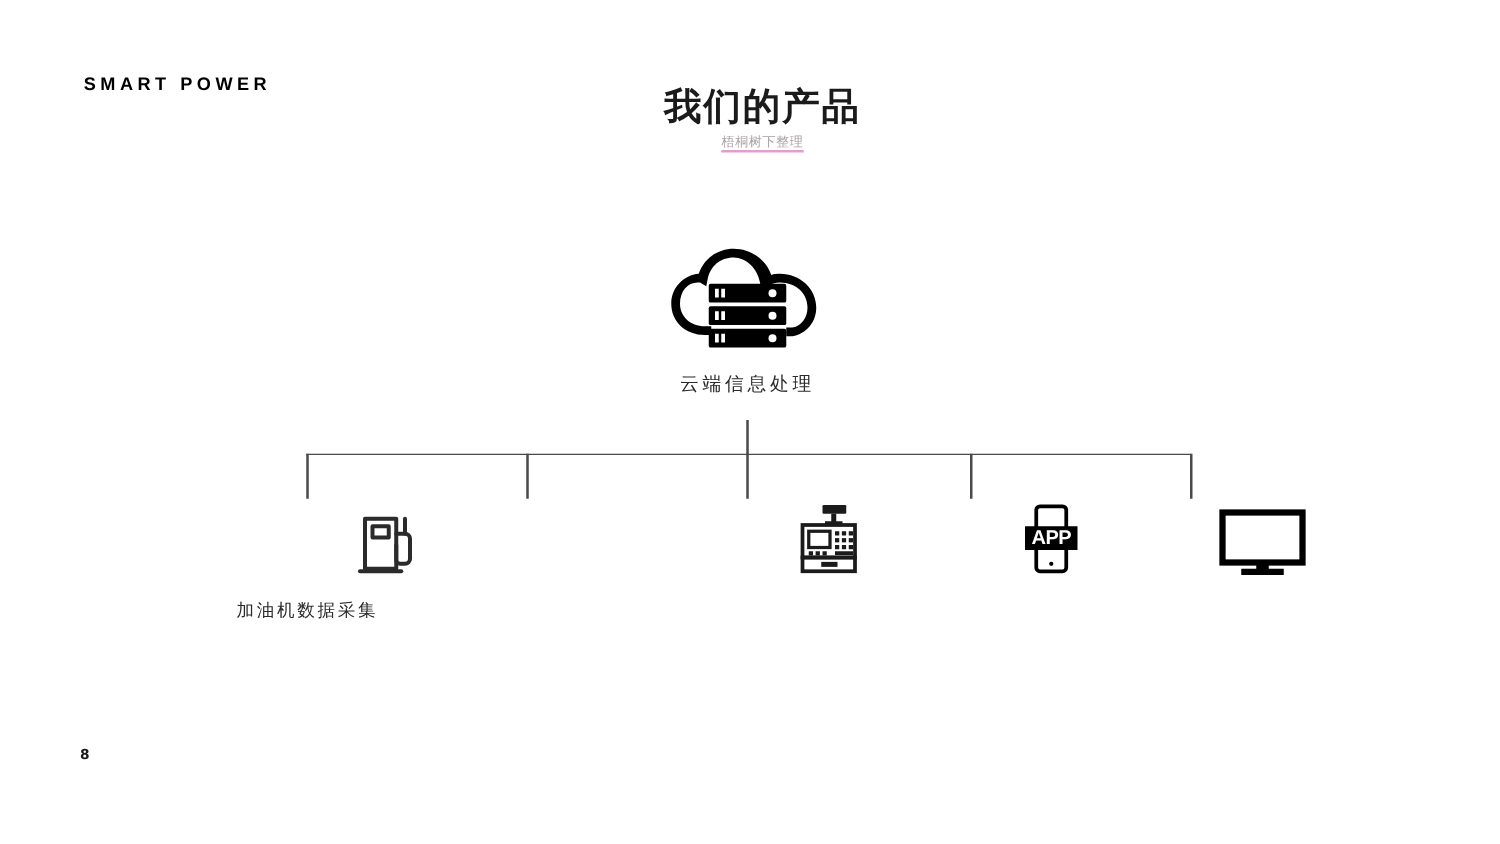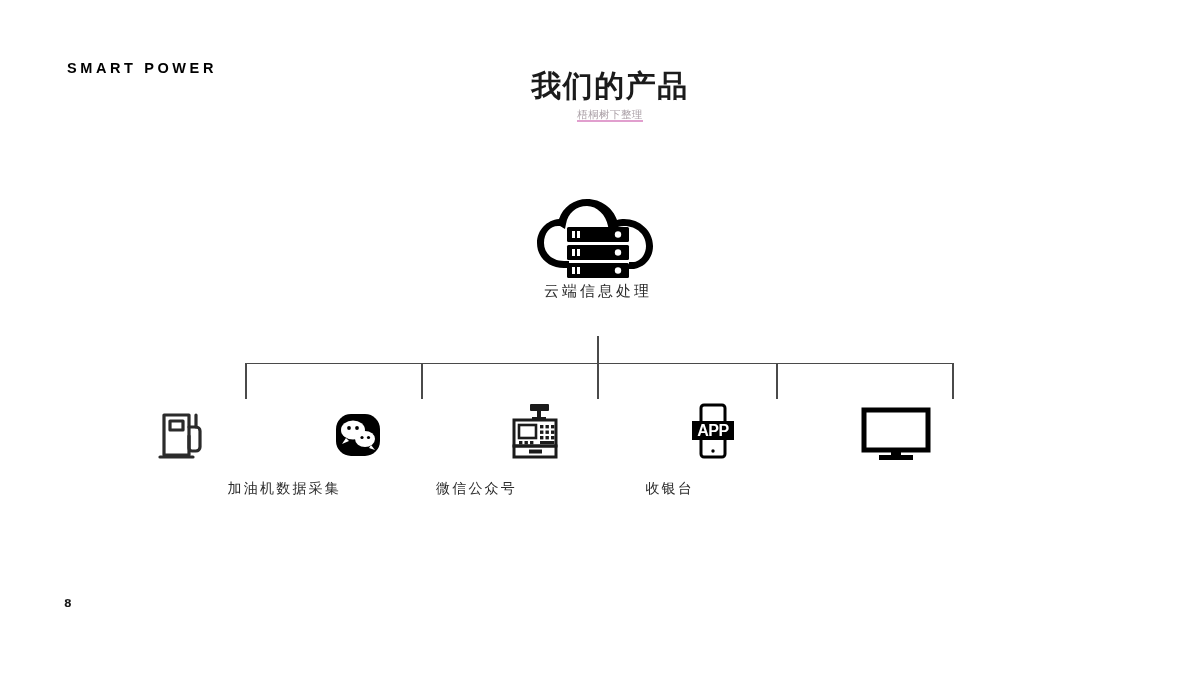--- a/index.html
+++ b/index.html
@@ -77,20 +77,21 @@
     width: 200px;
     text-align: center;
   }
   .cloud-icon {
     height: 86px;
     display: flex;
     align-items: center;
     justify-content: center;
   }
   .cloud-label {
+    margin-top: 16px;
     font-size: 15px;
     color: #2b2b2b;
     letter-spacing: 3px;
     font-family: "DejaVu Sans", "Liberation Sans", sans-serif;
   }
 
   
   .conn {
     position: absolute;
     background: #4a4a4a;
@@ -121,30 +122,29 @@
     position: absolute;
     top: 398px;
     width: 190px;
     margin-left: -95px;
     text-align: center;
   }
   .leaf-icon {
     height: 66px;
     display: flex;
     align-items: flex-end;
-    justify-content: flex-start;
+    justify-content: flex-end;
   }
   .leaf-label {
     margin-top: 16px;
     font-size: 14px;
     color: #2b2b2b;
     letter-spacing: 2.2px;
     white-space: nowrap;
     font-family: "DejaVu Sans", "Liberation Sans", sans-serif;
-    text-align: right;
   }
 
   
   .page-num {
     position: absolute;
     left: 64px;
     top: 597px;
     font-size: 11px;
     font-weight: bold;
     color: #1b1b1b;
@@ -221,38 +221,20 @@
             <path d="M9 55 h33"></path>
 
             <path d="M38 25 h7 a4 4 0 0 1 4 4 v16 a4 4 0 0 1 -4 4 h-4 a3 3 0 0 1 -3 -3 v-12"></path>
             <path d="M45 13 v12"></path>
           </g>
         </svg>
       </div>
       <div class="leaf-label">加油机数据采集</div>
     </div>
 
-    <div class="leaf" style="left:422px;">
-      <div class="leaf-icon">
-        <svg width="62" height="62" viewBox="0 0 62 62" aria-hidden="true">
-          <rect x="9" y="12" width="44" height="42" rx="15" fill="#000000"></rect>
-
-          <ellipse cx="26" cy="28" rx="12" ry="9.5" fill="#ffffff"></ellipse>
-          <path d="M19 36 l-4 6 l7 -3 z" fill="#ffffff"></path>
-          <circle cx="22" cy="26" r="1.9" fill="#000000"></circle>
-          <circle cx="30" cy="26" r="1.9" fill="#000000"></circle>
-
-          <ellipse cx="38" cy="37" rx="10" ry="8" fill="#ffffff"></ellipse>
-          <path d="M44 43 l4 5 l-6 -2 z" fill="#ffffff"></path>
-          <circle cx="35" cy="35.5" r="1.6" fill="#000000"></circle>
-          <circle cx="41.5" cy="35.5" r="1.6" fill="#000000"></circle>
-        </svg>
-      </div>
-      <div class="leaf-label">微信公众号</div>
-    </div>
 
     <div class="leaf" style="left:599px;">
       <div class="leaf-icon">
         <svg width="62" height="64" viewBox="0 0 62 64" aria-hidden="true">
 
           <rect x="26" y="4" width="19" height="7" rx="1" fill="#1b1b1b"></rect>
           <rect x="33" y="11" width="4" height="7" fill="#1b1b1b"></rect>
           <rect x="28" y="17" width="14" height="3" fill="#1b1b1b"></rect>
 
           <g fill="none" stroke="#1b1b1b" stroke-width="3">
@@ -276,21 +258,20 @@
             <rect x="20.5" y="41" width="3.4" height="3.4"></rect>
             <rect x="26" y="41" width="3.4" height="3.4"></rect>
           </g>
 
           <g fill="none" stroke="#1b1b1b" stroke-width="3">
             <rect x="10" y="46" width="42" height="11"></rect>
           </g>
           <rect x="25" y="49.5" width="13" height="4" fill="#1b1b1b"></rect>
         </svg>
       </div>
-      <div class="leaf-label">收银台</div>
     </div>
 
     <div class="leaf" style="left:777px;">
       <div class="leaf-icon">
         <svg width="62" height="64" viewBox="0 0 62 64" aria-hidden="true">
 
           <rect x="19" y="5" width="24" height="52" rx="3" fill="none" stroke="#000000" stroke-width="3"></rect>
           <circle cx="31" cy="51" r="1.7" fill="#000000"></circle>
 
           <rect x="10" y="21" width="42" height="19" fill="#000000"></rect>

